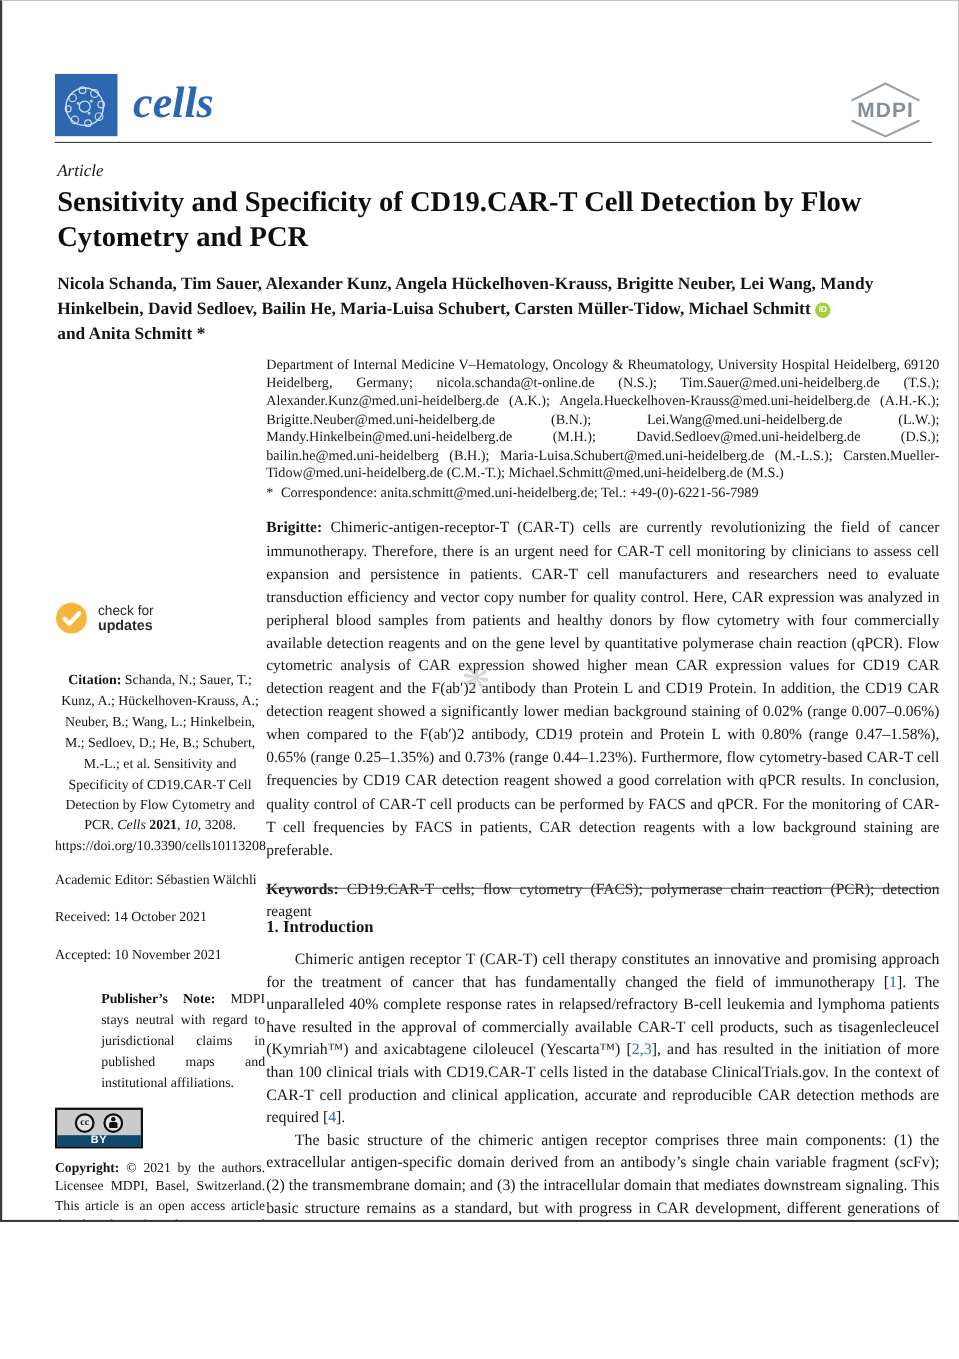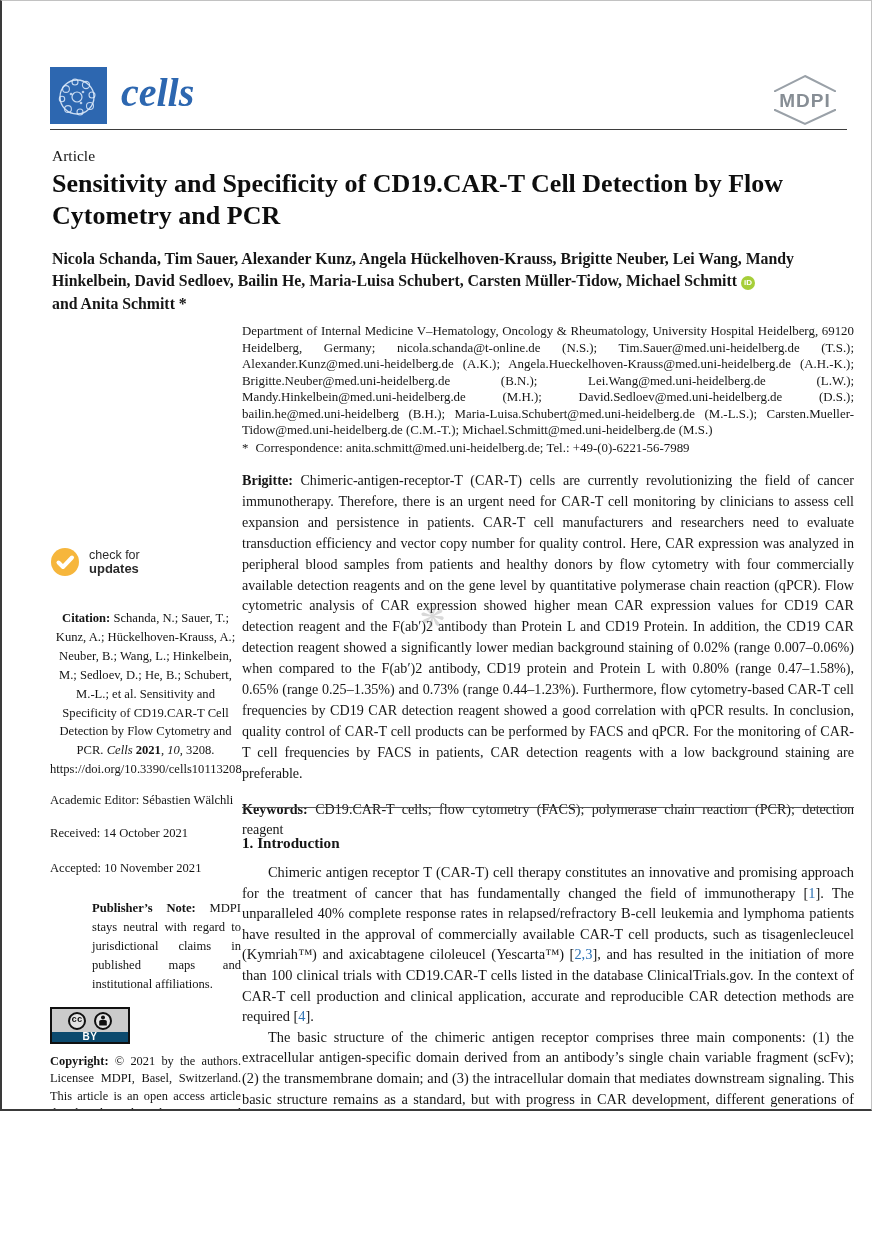--- a/index.html
+++ b/index.html
@@ -11,42 +11,42 @@
   }
   
   .logo-wrap{position:absolute;left:48px;top:66px;display:flex;align-items:center;gap:14px;}
   .logo-square{width:57px;height:57px;display:block;}
   .journal-name{font-style:italic;font-weight:bold;font-size:40px;color:#2d67b0;line-height:1;padding-bottom:6px;}
   .mdpi-logo{position:absolute;left:761px;top:72px;}
   .rule{position:absolute;left:48px;height:0;border-top:1.4px solid #3d3d3d;}
   .rule-header{top:128px;width:797px;}
   .rule-footer{top:1183px;width:797px;border-top:1px solid #444;}
   
-  .article-type{position:absolute;left:50px;top:146px;font-size:15.5px;}
+  .article-type{position:absolute;left:50px;top:146px;font-style:italic;font-size:15.5px;}
   .paper-title{position:absolute;left:50px;top:167px;width:795px;font-weight:bold;font-size:26px;line-height:1.22;color:#0e0e0e;}
   .authors{position:absolute;left:50px;top:247px;width:800px;font-weight:bold;font-size:15.8px;line-height:1.42;}
   .orcid{display:inline-flex;align-items:center;justify-content:center;width:14px;height:14px;border-radius:50%;
          background:#a6ce39;color:#fff;font-family:"Liberation Sans",sans-serif;font-size:8px;font-weight:bold;
          vertical-align:1px;margin-left:4px;}
   
   .sidebar{position:absolute;left:48px;top:546px;width:191px;font-size:12.6px;line-height:18.9px;color:#141414;}
   .check-badge{display:flex;align-items:center;gap:9px;cursor:pointer;}
   .check-text{font-family:"Liberation Sans",sans-serif;font-size:12.5px;line-height:13px;color:#2b2b2b;}
   .check-text b{font-size:13px;}
   .cite-block{margin-top:32px;text-align:center;}
   .lbl{font-weight:bold;}
   .acad-editor{margin-top:12px;white-space:nowrap;}
   .dates{margin-top:12px;}
   .dates div{line-height:23px;margin-top:12px;}
   .pub-note{margin-top:19px;text-align:justify;margin-left:42px;}
   .cc-badge{margin-top:13px;width:76px;border:2px solid #101010;background:#cbcbcb;display:block;cursor:pointer;}
   .cc-row{display:flex;justify-content:center;gap:8px;padding:3px 0 2px;}
   .cc-circle{width:18px;height:18px;border:2px solid #101010;border-radius:50%;box-sizing:border-box;
              display:flex;align-items:center;justify-content:center;
-             font-family:Liberation Mono, monospace;font-weight:bold;font-size:9px;color:#101010;background:#e3e3e3;}
+             font-family:Liberation Serif, serif;font-weight:bold;font-size:9px;color:#101010;background:#e3e3e3;}
   .cc-bar{background:#0c4a6e;color:#fff;text-align:center;font-family:"Liberation Sans",sans-serif;
           font-size:10px;font-weight:bold;line-height:10px;letter-spacing:.5px;}
   .copyright{margin-top:9px;text-align:justify;font-size:12.4px;line-height:17.6px;}
   
   .col-main{position:absolute;left:240px;top:322px;width:612px;}
   .affiliation{font-size:12.9px;line-height:16.5px;text-align:justify;}
   .correspondence{font-size:12.9px;line-height:16.5px;display:flex;gap:7px;margin-top:1px;}
   .abstract{margin-top:14px;font-size:14.1px;line-height:20.9px;text-align:justify;}
   .keywords{margin-top:15px;font-size:14.1px;line-height:20.5px;text-align:justify;}
   

